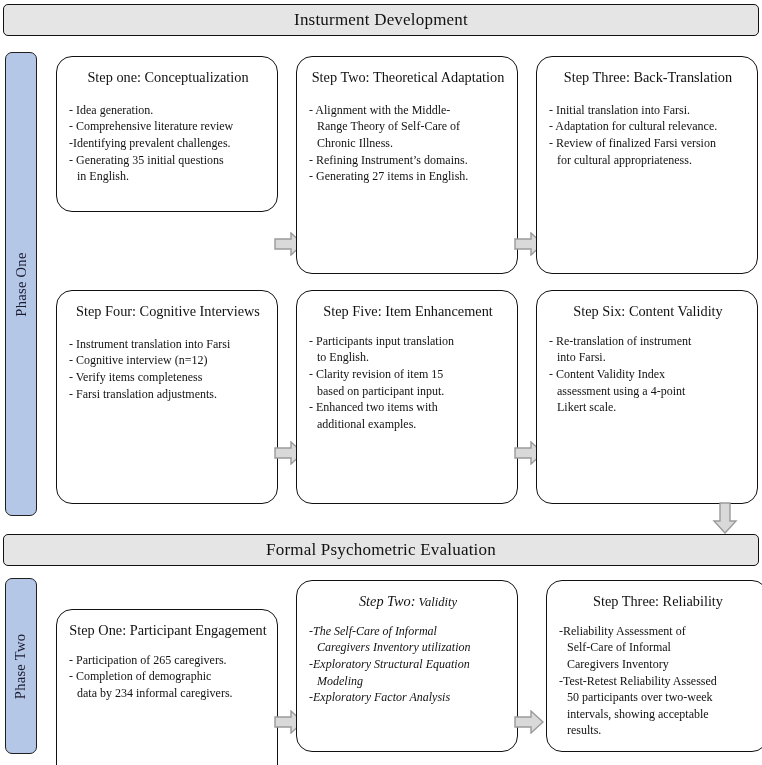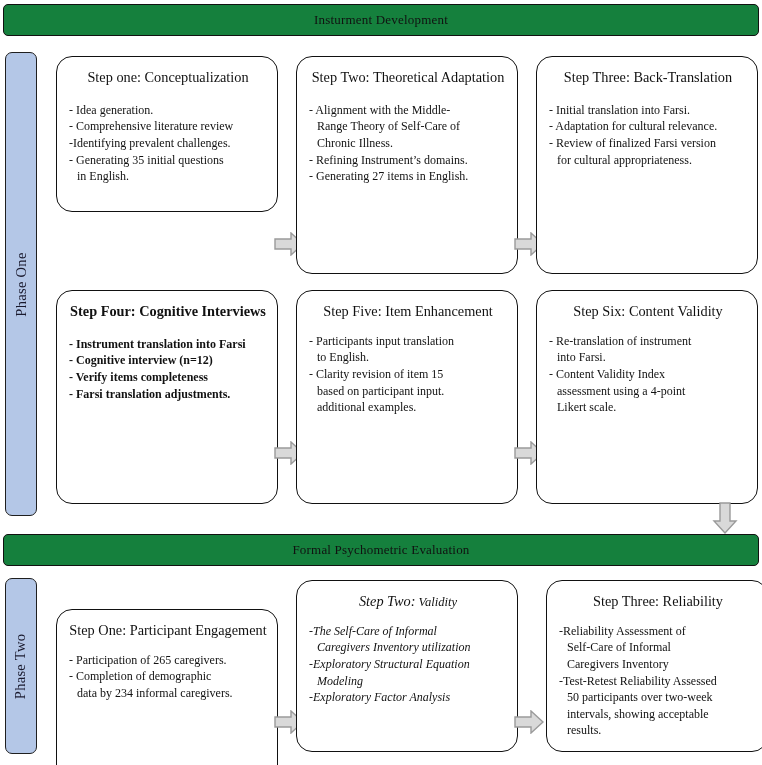--- a/index.html
+++ b/index.html
@@ -10,23 +10,23 @@
     color: #111111;
     overflow: hidden;
   }
   #canvas { position: relative; width: 762px; height: 765px; }
 
   
   .banner {
     position: absolute;
     border: 1.6px solid #111;
     border-radius: 5px;
-    background: #15803d;
+    background: #e5e5e5;
     display: flex; align-items: center; justify-content: center;
-    font-size: 13px;
+    font-size: 17px;
     letter-spacing: .2px;
   }
 
   
   .phasebar {
     position: absolute;
     background: #b4c7e7;
     border: 1.4px solid #1f1f1f;
     border-radius: 7px;
     display: flex; align-items: center; justify-content: center;
@@ -119,21 +119,21 @@
   <div class="stepbox" style="left:536px; top:56px; width:222px; height:218px;">
     <div class="step-title">Step Three: Back-Translation</div>
     <div class="bullets">
       <div class="li">- Initial translation into Farsi.</div>
       <div class="li">- Adaptation for cultural relevance.</div>
       <div class="li">- Review of finalized Farsi version</div>
       <div class="li cont">for cultural appropriateness.</div>
     </div>
   </div>
 
-  <div class="stepbox" style="left:56px; top:290px; width:222px; height:214px;font-weight:bold;">
+  <div class="stepbox" style="left:56px; top:290px; width:222px; height:214px;">
     <div class="step-title">Step Four: Cognitive Interviews</div>
     <div class="bullets">
       <div class="li">- Instrument translation into Farsi</div>
       <div class="li">- Cognitive interview (n=12)</div>
       <div class="li">- Verify items completeness</div>
       <div class="li">- Farsi translation adjustments.</div>
     </div>
   </div>
 
   <div class="arrow-r" style="left:274px; top:441px;">
@@ -142,20 +142,21 @@
     </svg>
   </div>
 
   <div class="stepbox tight" style="left:296px; top:290px; width:222px; height:214px;">
     <div class="step-title">Step Five: Item Enhancement</div>
     <div class="bullets">
       <div class="li">- Participants input translation</div>
       <div class="li cont">to English.</div>
       <div class="li">- Clarity revision of item 15</div>
       <div class="li cont">based on participant input.</div>
+      <div class="li">- Enhanced two items with</div>
       <div class="li cont">additional examples.</div>
     </div>
   </div>
 
   <div class="arrow-r" style="left:514px; top:441px;">
     <svg width="30" height="24" viewBox="0 0 30 24">
       <polygon points="1,7 17,7 17,1 29,12 17,23 17,17 1,17" fill="#d9d9d9" stroke="#9a9a9a" stroke-width="1.4"></polygon>
     </svg>
   </div>
 

